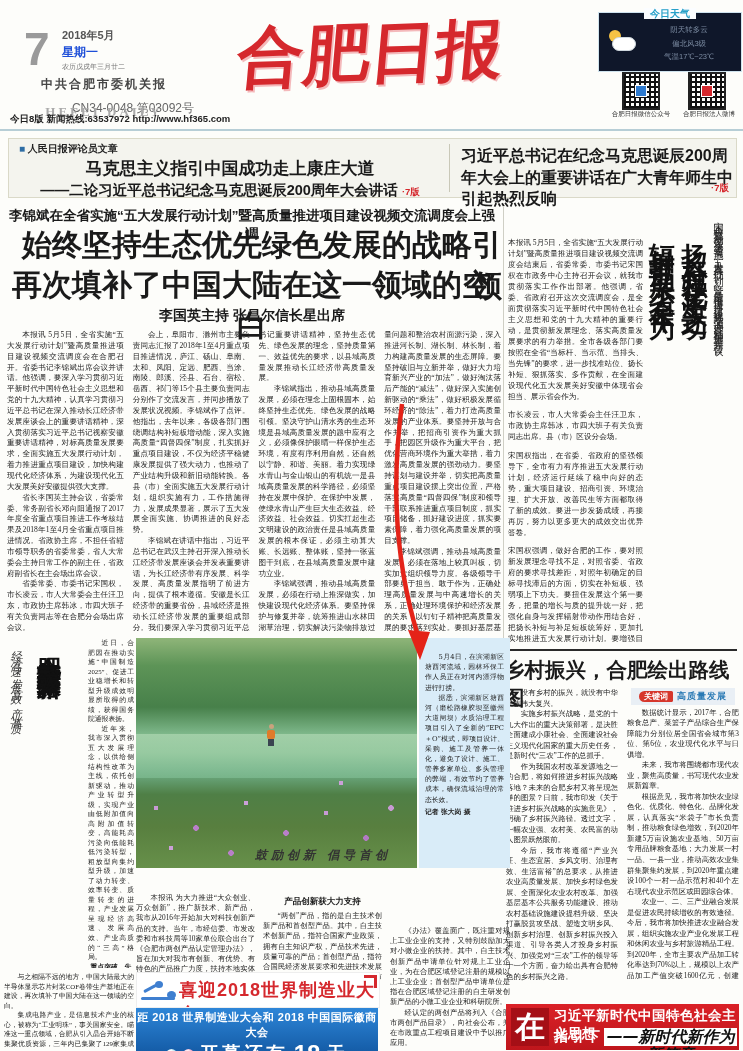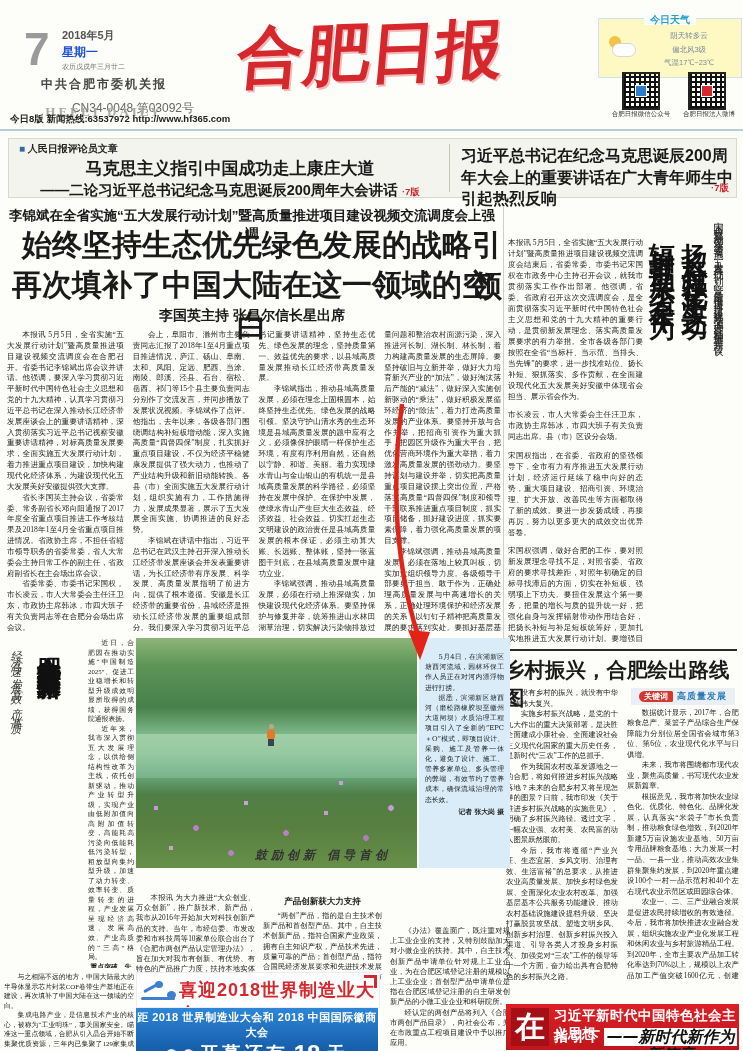--- a/index.html
+++ b/index.html
@@ -11,21 +11,21 @@
   .date-block .ym{font-size:11px;font-weight:bold;color:#555;}
   .date-block .wd{font-size:12px;font-weight:900;color:#1d4ed8;margin-top:1px;}
   .date-block .lunar{font-size:7px;color:#777;margin-top:1px;}
   .organ{position:absolute;left:14px;top:76px;width:180px;text-align:center;font-size:12px;font-weight:bold;letter-spacing:2px;color:#444;}
   .issue{position:absolute;left:14px;top:100px;width:180px;text-align:right;font-size:12px;color:#666;}
   .engname{position:absolute;left:14px;top:104px;width:180px;text-align:center;font-size:13px;letter-spacing:3px;color:#aaa;font-family:"Liberation Serif",serif;font-weight:bold;}
   .logo{position:absolute;left:205px;top:4px;width:330px;height:98px;text-align:center;
         font-family:"DejaVu Serif",serif;font-weight:bold;font-size:66px;color:#d5282d;line-height:98px;
         transform:skewX(-7deg) rotate(-2deg);text-shadow:2px 2px 0 #f4b9bb;}
   .slogan{position:absolute;left:205px;top:104px;width:330px;text-align:center;font-size:12px;color:#d5282d;letter-spacing:7px;font-weight:bold;}
-  .weather{position:absolute;left:598px;top:18px;width:142px;height:58px;border:1px solid #cfe3ee;background:#fef9c3;}
+  .weather{position:absolute;left:598px;top:12px;width:142px;height:58px;border:1px solid #cfe3ee;background:#0f172a;}
   .weather .wtitle{position:absolute;left:0;top:-6px;width:100%;text-align:center;font-size:10px;font-weight:bold;color:#27a0c8;}
   .weather .wtitle span{background:#fbfdff;padding:0 6px;}
   .wicon{position:absolute;left:8px;top:16px;width:30px;height:26px;}
   .wicon .sun{position:absolute;left:2px;top:1px;width:12px;height:12px;border-radius:50%;background:#f6c244;}
   .wicon .cloud{position:absolute;left:5px;top:8px;width:22px;height:12px;border-radius:10px;background:#fff;border:1px solid #cfd8de;}
   .wlines{position:absolute;left:44px;top:10px;width:92px;text-align:center;font-size:7.5px;color:#7a8aa0;line-height:1.8;}
   .qr{position:absolute;width:34px;height:34px;border:2px solid #222;
       background-image:repeating-linear-gradient(0deg,#111 0 2px,transparent 2px 5px),repeating-linear-gradient(90deg,#111 0 2px,transparent 2px 5px);}
   .qr .core{position:absolute;left:11px;top:11px;width:10px;height:10px;border:1px solid #fff;}
   .qr-label{position:absolute;width:66px;text-align:center;font-size:6.5px;color:#333;}
@@ -89,21 +89,21 @@
        radial-gradient(circle 4px at 190px 55px,#c79ad4 55%,transparent 60%),radial-gradient(circle 5px at 230px 80px,#b27ac3 55%,transparent 60%),
        radial-gradient(circle 4px at 35px 90px,#cba0d8 55%,transparent 60%),radial-gradient(circle 5px at 95px 95px,#b97fc9 55%,transparent 60%),
        radial-gradient(circle 4px at 205px 25px,#cba0d8 55%,transparent 60%),radial-gradient(circle 5px at 255px 50px,#c79ad4 55%,transparent 60%);}
   .photo .worker{position:absolute;left:130px;top:86px;width:10px;height:22px;}
   .photo .worker .vest{position:absolute;left:1px;top:6px;width:8px;height:9px;background:#e07b2a;border-radius:2px;}
   .photo .worker .head{position:absolute;left:2.5px;top:0;width:5px;height:5px;border-radius:50%;background:#caa27d;}
   .photo .worker .legs{position:absolute;left:2px;top:15px;width:6px;height:7px;background:#3a4450;}
   .caption{position:absolute;left:419px;top:638px;width:91px;height:230px;background:#d9ecf8;box-sizing:border-box;
            padding:14px 6px 4px 6px;font-size:6.8px;line-height:1.5;text-align:justify;font-family:"DejaVu Serif",serif;color:#222;}
   .caption p{margin:0;text-indent:2em;}
-  .caption .credit{text-align:right;text-indent:0;margin-top:2px;font-weight:bold;}
+  .caption .credit{text-align:left;text-indent:0;margin-top:2px;font-weight:bold;}
   
   .ann{position:absolute;left:378px;top:398px;width:70px;height:268px;pointer-events:none;}
   
   .pr-kicker{position:absolute;left:136px;top:847px;width:374px;text-align:center;font-size:12px;letter-spacing:4px;
              font-family:"DejaVu Serif",serif;font-style:italic;color:#333;font-weight:bold;}
   .pr-h{position:absolute;left:136px;top:860px;width:374px;text-align:center;font-size:22px;font-weight:900;}
   .pr-cols{position:absolute;left:136px;top:893px;width:374px;height:158px;display:flex;gap:8px;overflow:hidden;}
   .col{font-size:7.3px;line-height:1.4;text-align:justify;font-family:"Liberation Serif",serif;overflow:hidden;}
   .col1,.col2{width:119px;flex:0 0 119px;}
   .col3{flex:1;margin-top:33px;}

